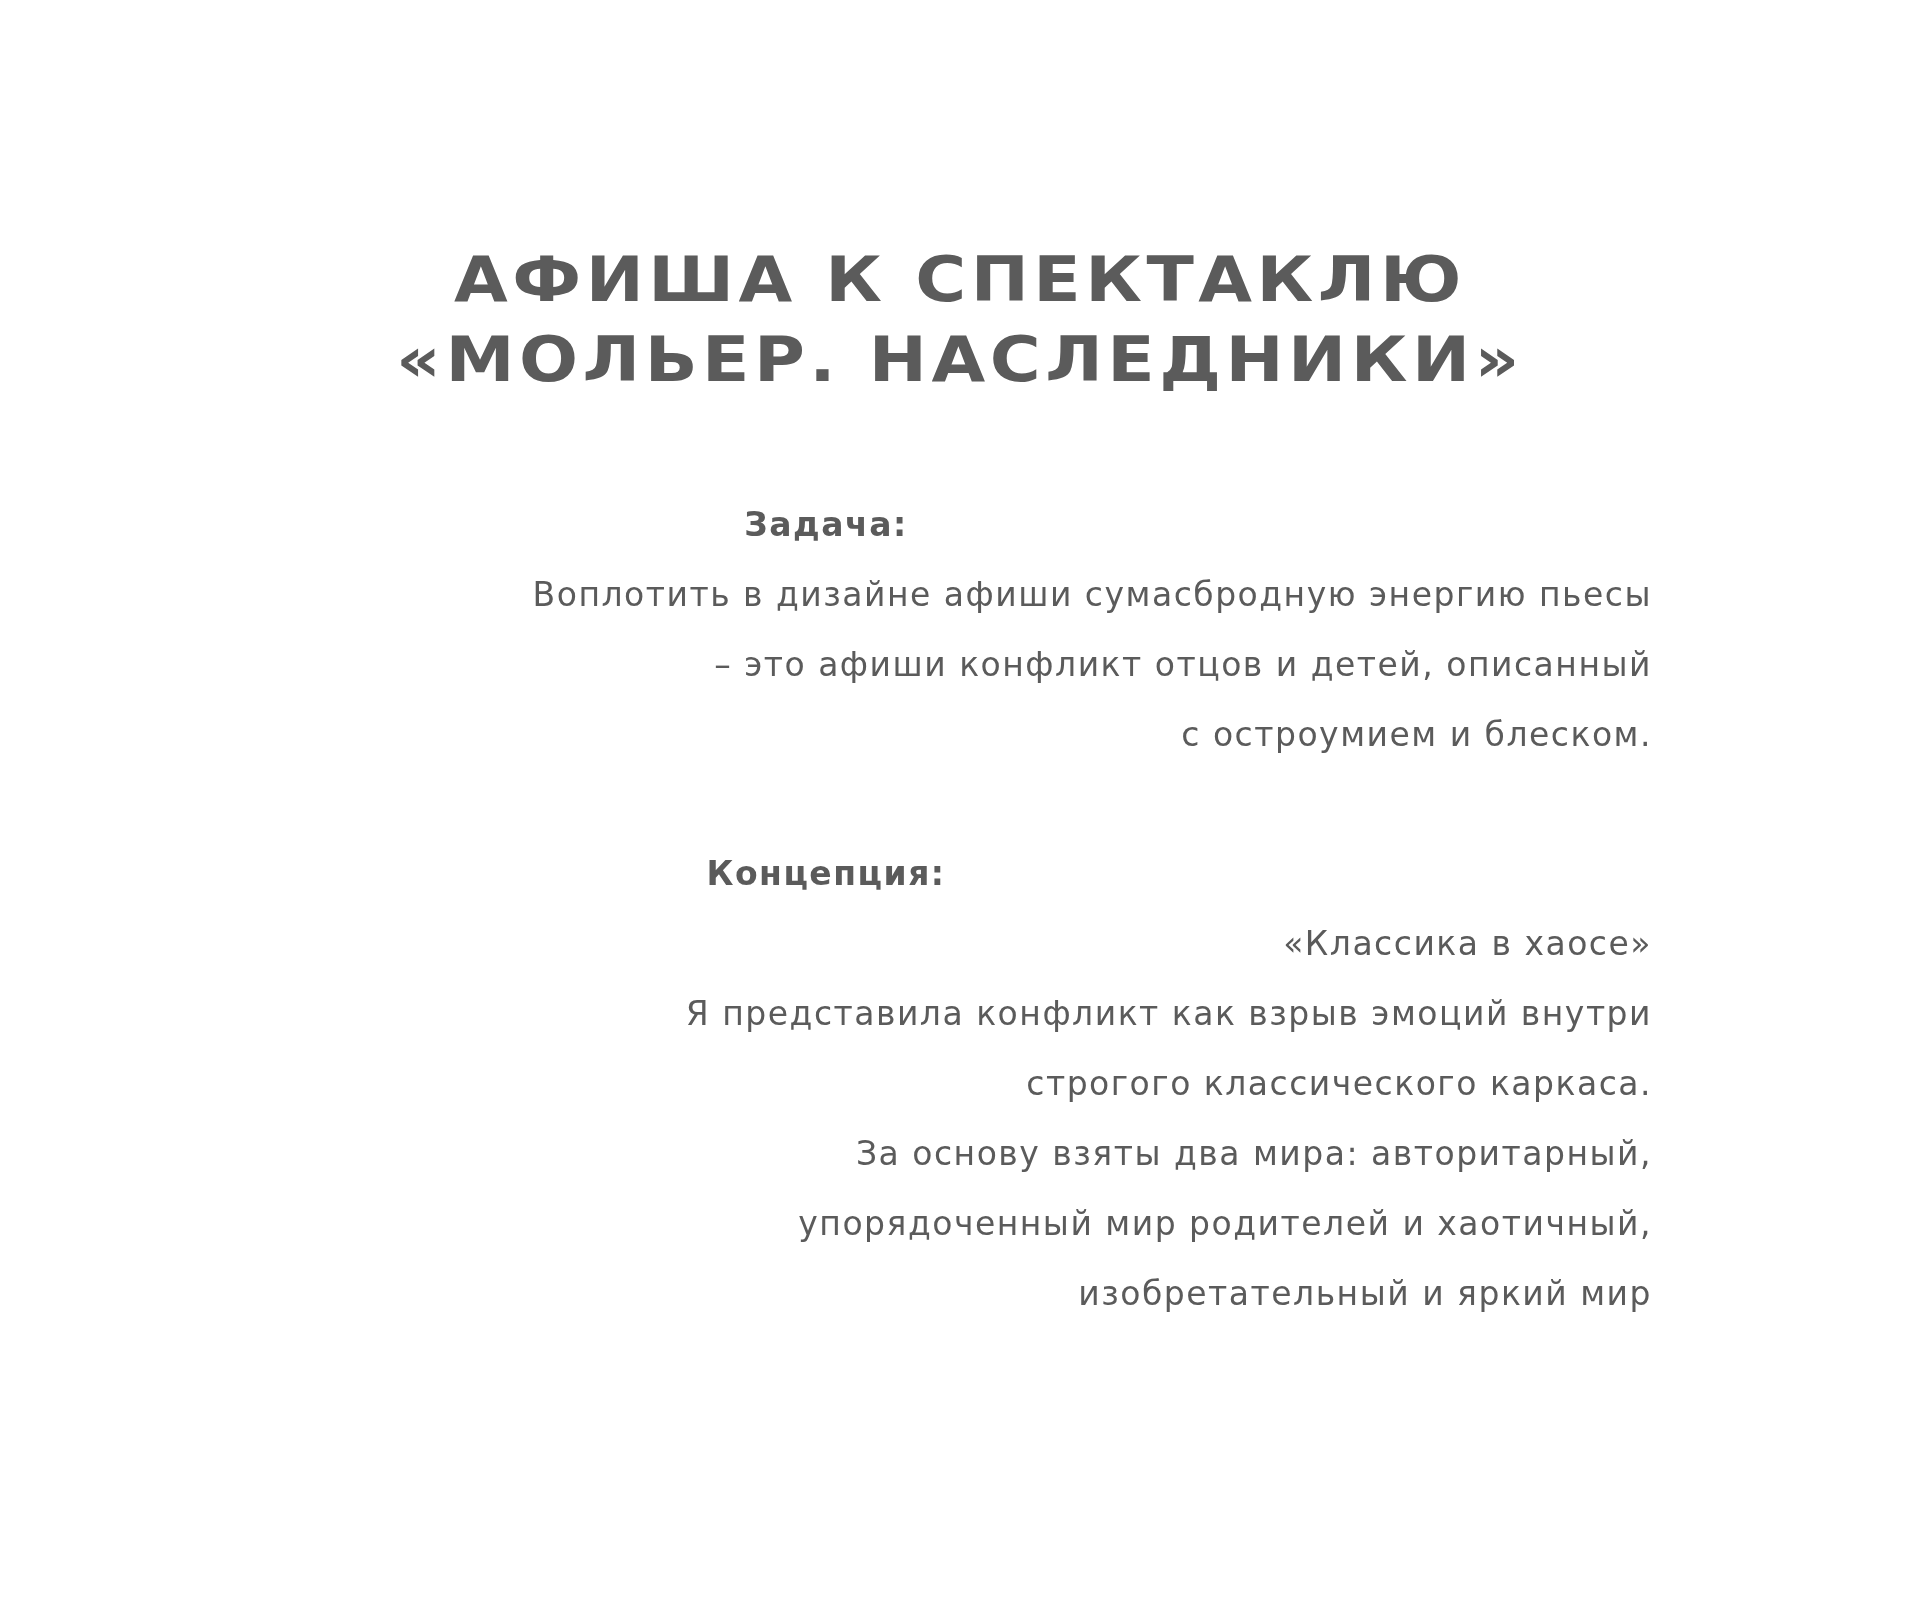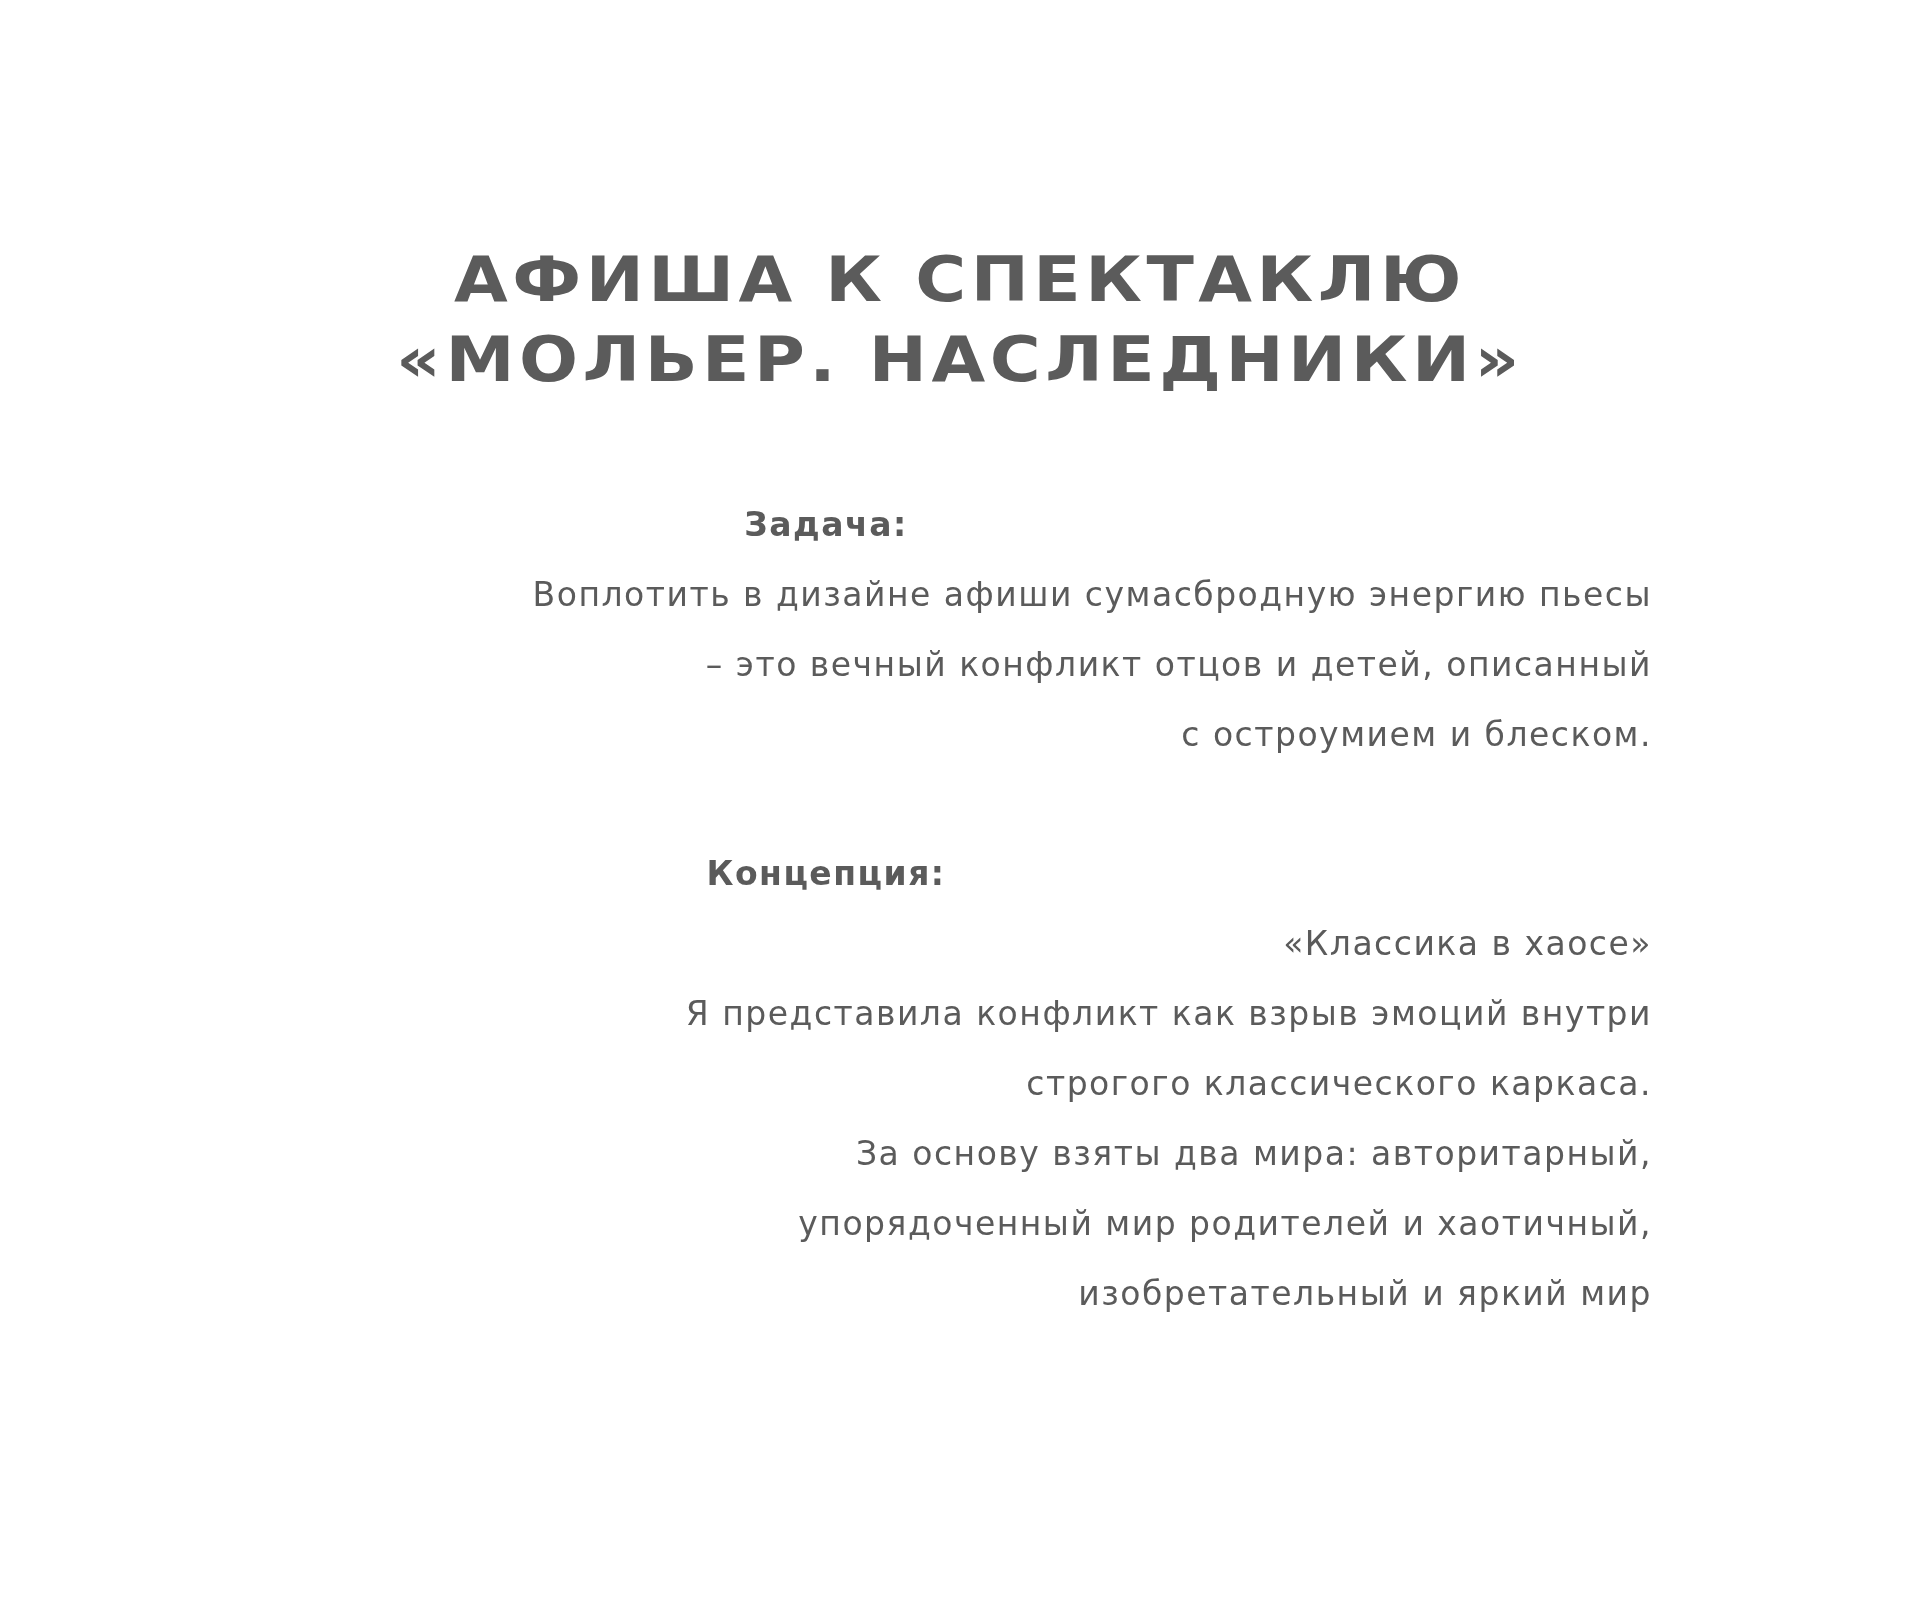--- a/index.html
+++ b/index.html
@@ -72,21 +72,21 @@
 <div class="page">
 
   <h1 class="title">
     <span class="title-line">АФИША К СПЕКТАКЛЮ</span>
     <span class="title-line">«МОЛЬЕР. НАСЛЕДНИКИ»</span>
   </h1>
 
   <div class="section task">
     <span class="section-heading">Задача:</span>
     <span class="section-line">Воплотить в дизайне афиши сумасбродную энергию пьесы</span>
-    <span class="section-line">– это вечный конфликт отцов и детей, описанный</span>
+    <span class="section-line">– это афиши конфликт отцов и детей, описанный</span>
     <span class="section-line">с остроумием и блеском.</span>
   </div>
 
   <div class="section concept">
     <span class="section-heading">Концепция:</span>
     <span class="section-line">«Классика в хаосе»</span>
     <span class="section-line">Я представила конфликт как взрыв эмоций внутри</span>
     <span class="section-line">строгого классического каркаса.</span>
     <span class="section-line">За основу взяты два мира: авторитарный,</span>
     <span class="section-line">упорядоченный мир родителей и хаотичный,</span>

